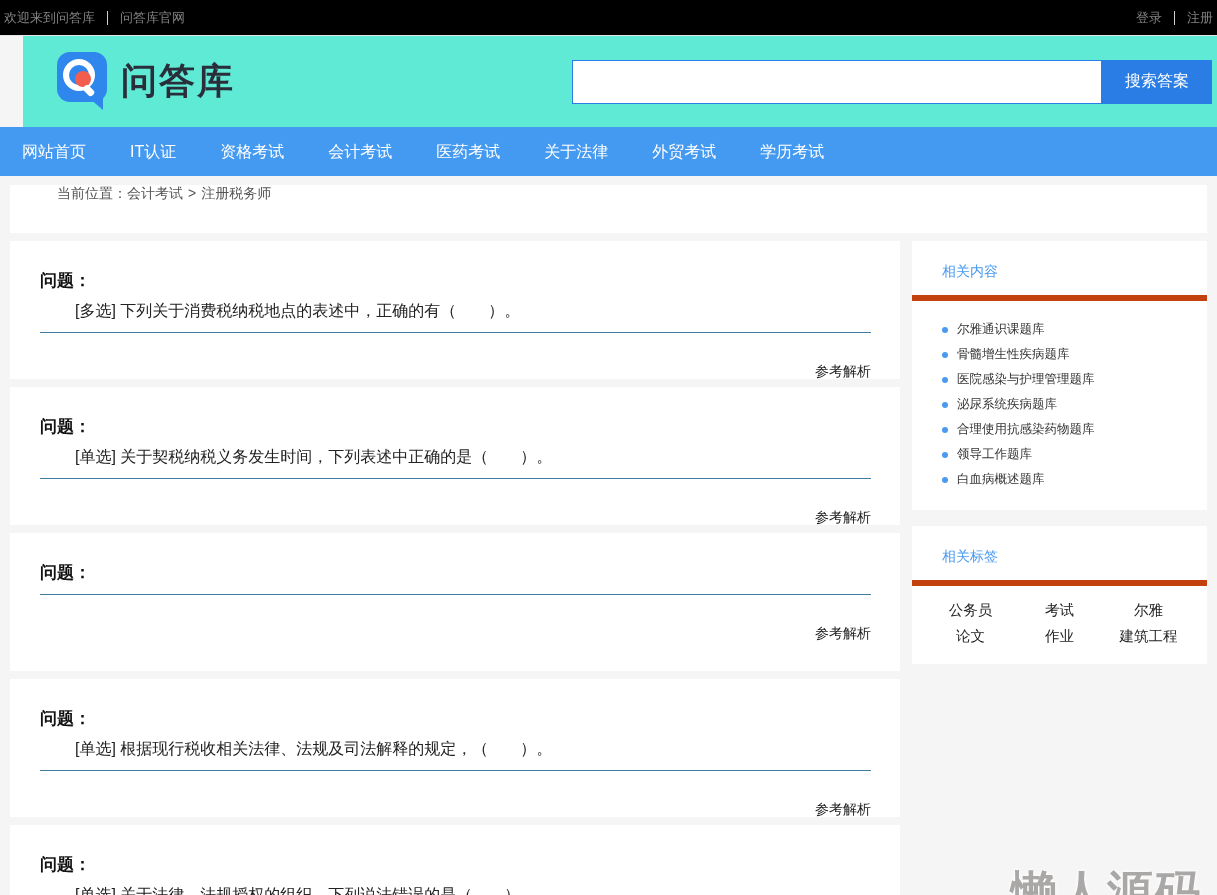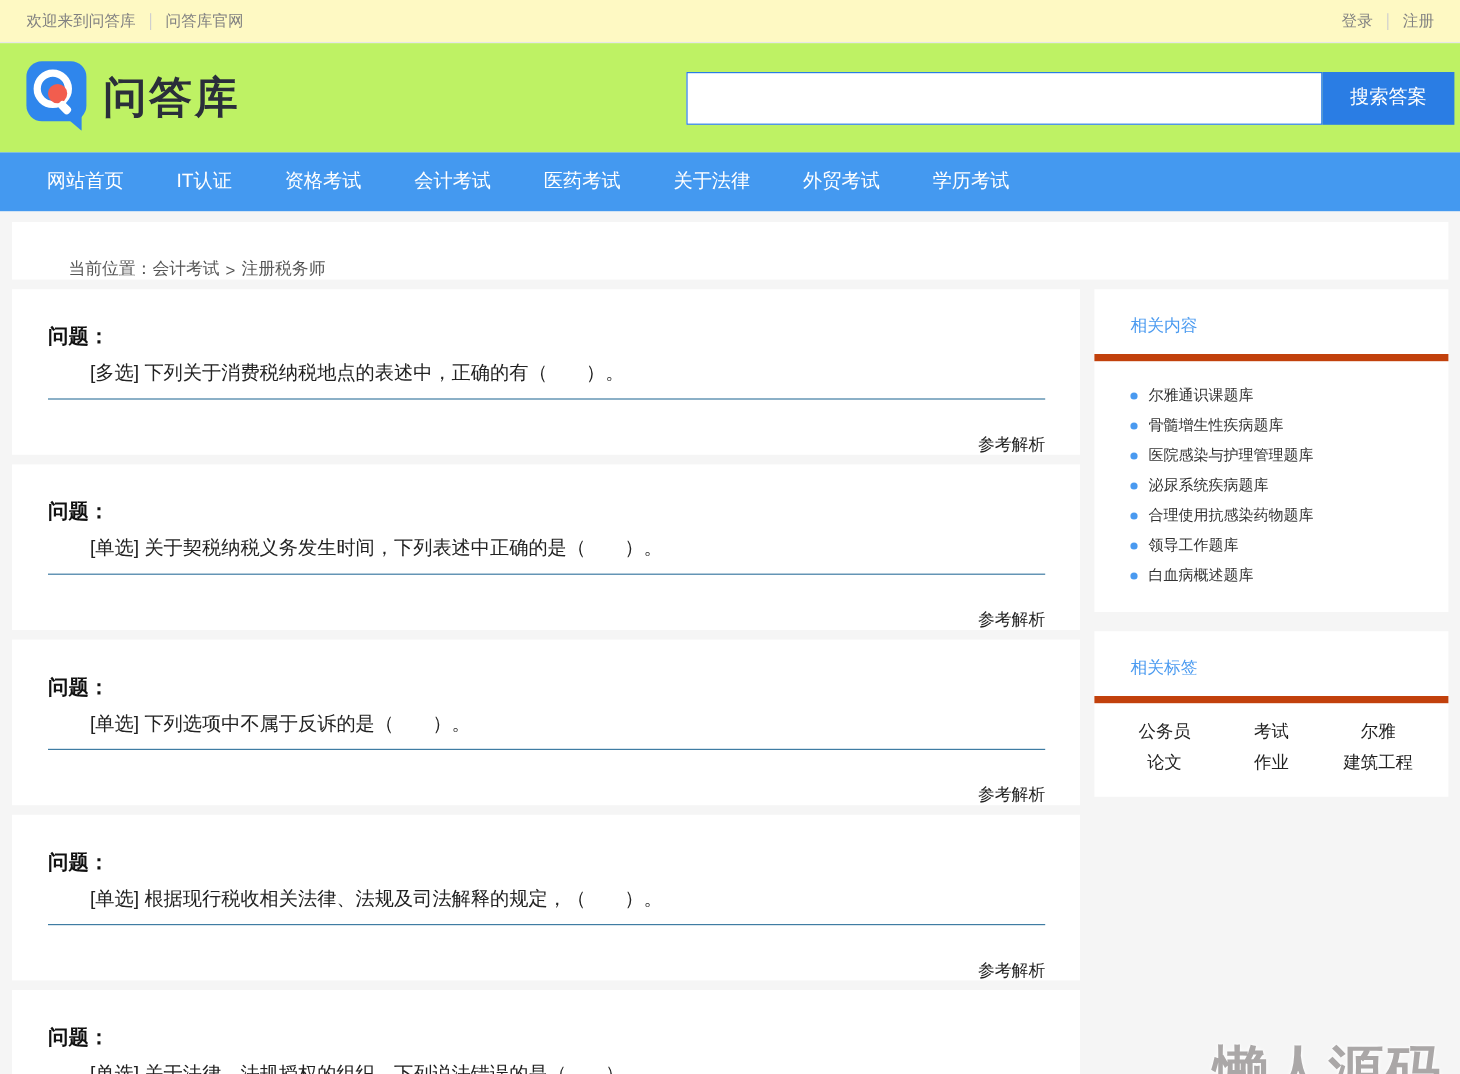--- a/index.html
+++ b/index.html
@@ -6,60 +6,61 @@
   html, body { width: 1217px; height: 895px; overflow: hidden; }
   body {
     font-family: "Liberation Sans", "DejaVu Sans", sans-serif;
     background: #f5f5f5;
     position: relative;
     color: #333;
   }
 
   
   .topbar {
-    height: 36px; background: #fef9c3; border-bottom: 1px solid #e7e7e7;
+    height: 36px; background: #000000; border-bottom: 1px solid #e7e7e7;
     display: flex; align-items: center; justify-content: space-between;
-    padding: 0 22px; font-size: 13px; color: #828282;
+    padding: 0 4px; font-size: 13px; color: #828282;
   }
   .topbar .group { display: flex; align-items: center; }
   .sep { width: 1px; height: 14px; background: #cfcfcf; margin: 0 12px; }
   .topbar span { cursor: default; }
 
   
   .header {
-    height: 91px; background: #bef264;
+    height: 91px; background: #5eead4;
     display: flex; align-items: center; justify-content: space-between;
-    padding: 0 5px 0 20px;
+    padding: 0 5px 0 32px;
+    margin-left: 23px;
   }
   .logo { display: flex; align-items: center; gap: 10px; }
   .logo-text { font-size: 36px; font-weight: bold; color: #2a2e3a; letter-spacing: 2px; }
   .search { display: flex; align-items: stretch; height: 44px; }
   .search input {
     width: 530px; border: 1px solid #2a7de4; outline: none;
     font-size: 14px; padding: 0 12px; color: #333;
   }
   .search button {
     width: 110px; border: none; background: #2a7de4; color: #fff;
     font-size: 16px; cursor: pointer; font-family: inherit;
   }
 
   
   .nav {
     height: 49px; background: #4499f0; display: flex; align-items: flex-start;
-    padding-left: 17px;
+    padding-left: 0;
   }
   .nav a {
     color: #fff; text-decoration: none; font-size: 16px;
     padding: 0 22px; line-height: 49px; display: block;
   }
 
   
   .breadcrumb {
     margin: 9px 10px 0 10px; background: #fff; height: 48px;
-    display: flex; align-items: flex-end; padding-left: 47px;
+    display: flex; align-items: flex-start; padding-left: 47px;
     font-size: 14px; color: #555;
   }
   .breadcrumb a { color: #555; text-decoration: none; }
   .breadcrumb .bc-sep { margin: 0 5px; }
 
   
   .main { display: flex; margin: 8px 10px 0 10px; gap: 12px; align-items: flex-start; }
   .col-left { width: 890px; }
   .col-right { width: 295px; }
 
@@ -178,21 +179,20 @@
       <div class="q-label">问题：</div>
       <div class="q-text">[单选] 关于契税纳税义务发生时间，下列表述中正确的是（　　）。</div>
       <div class="q-divider"></div>
       <div class="q-analysis-row">
         <a class="q-analysis" href="#">参考解析</a>
       </div>
     </div>
 
     <div class="qcard">
       <div class="q-label">问题：</div>
-      <div class="q-text">[单选] 下列选项中不属于反诉的是（　　）。</div>
       <div class="q-divider"></div>
       <div class="q-analysis-row">
         <a class="q-analysis" href="#">参考解析</a>
       </div>
     </div>
 
     <div class="qcard">
       <div class="q-label">问题：</div>
       <div class="q-text">[单选] 根据现行税收相关法律、法规及司法解释的规定，（　　）。</div>
       <div class="q-divider"></div>

